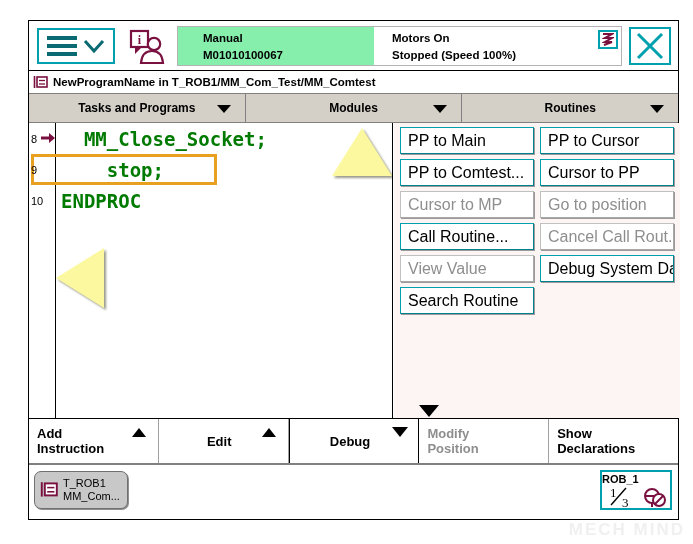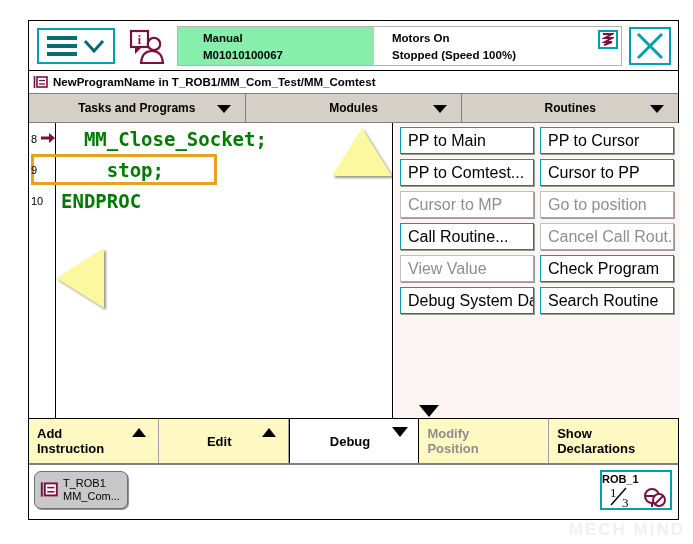--- a/index.html
+++ b/index.html
@@ -347,21 +347,21 @@
     border-bottom: 1px solid #808080;
   }
   .action {
     position: relative;
     flex: 1;
     box-sizing: border-box;
     border-right: 1px solid #a0a0a0;
     display: flex;
     align-items: center;
     padding-left: 8px;
-    background: #fef9c3;
+    background: #ffffff;
   }
   .action:last-child { border-right: none; }
   .action.active {
     background: #ffffff;
     border-left: 1px solid #000000;
     border-right: 1px solid #000000;
   }
   .action .act-label {
     font-size: 13px;
     font-weight: bold;
@@ -563,21 +563,20 @@
       <div id="btn-grid">
         <div class="panel-btn">PP to Main</div>
         <div class="panel-btn">PP to Cursor</div>
         <div class="panel-btn">PP to Comtest...</div>
         <div class="panel-btn">Cursor to PP</div>
         <div class="panel-btn disabled">Cursor to MP</div>
         <div class="panel-btn disabled">Go to position</div>
         <div class="panel-btn">Call Routine...</div>
         <div class="panel-btn disabled">Cancel Call Rout.</div>
         <div class="panel-btn disabled">View Value</div>
-        <div class="panel-btn">Check Program</div>
         <div class="panel-btn">Debug System Data</div>
         <div class="panel-btn">Search Routine</div>
       </div>
     </div>
   </div>
 
   <div id="actionbar">
     <div class="action">
       <span class="act-label">Add
 Instruction</span>

